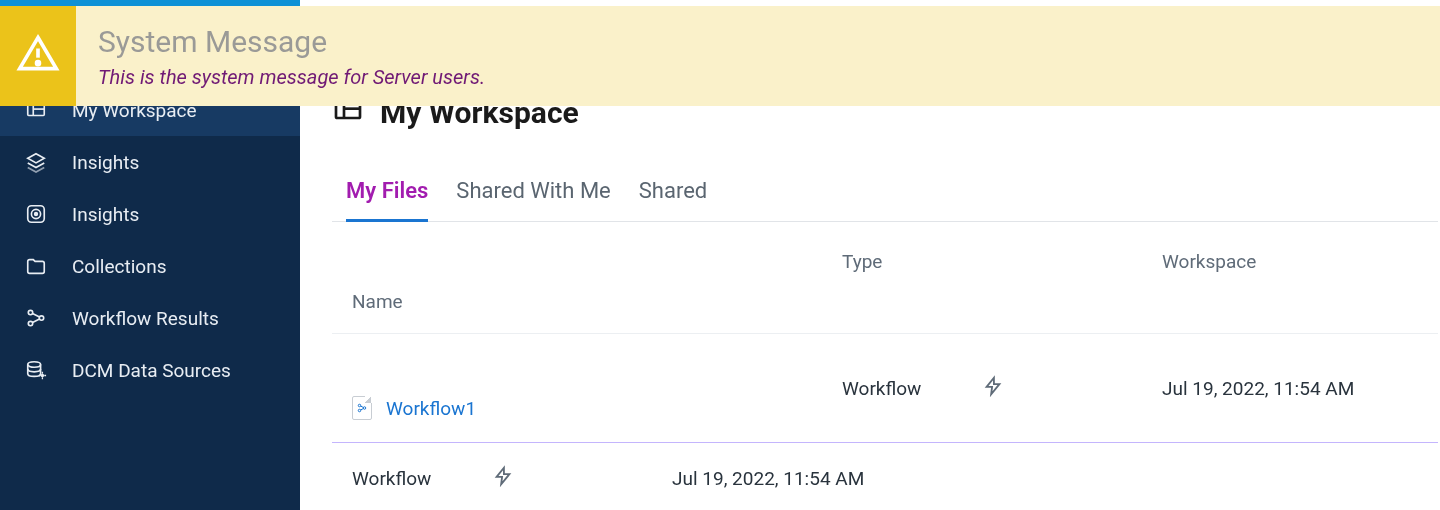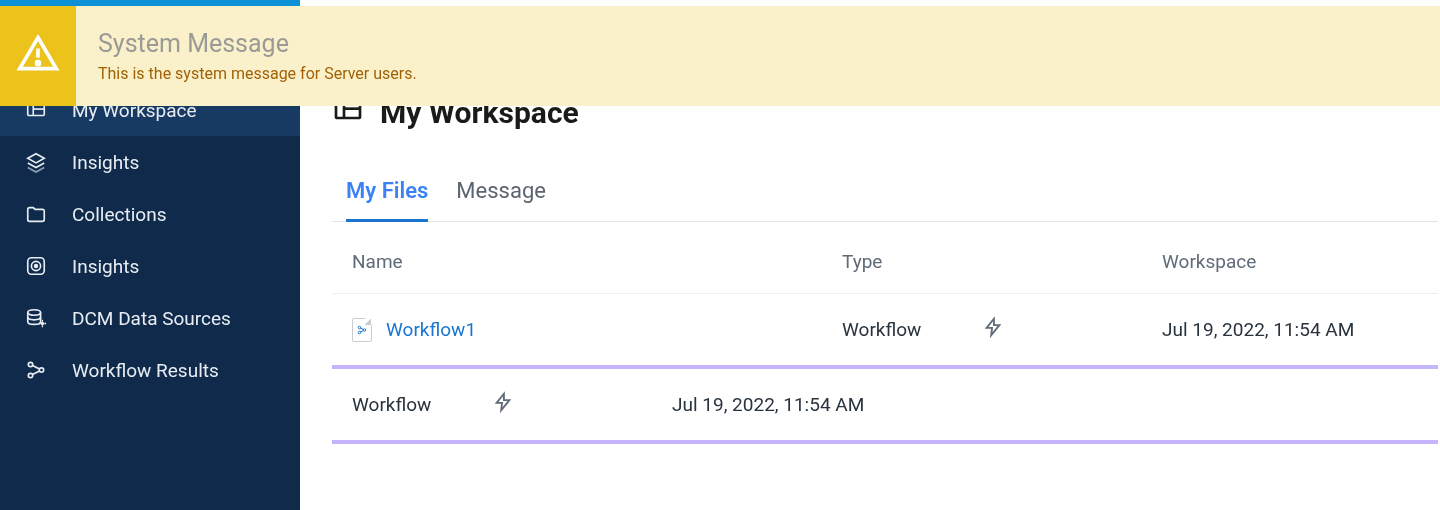--- a/index.html
+++ b/index.html
@@ -47,29 +47,30 @@
       width: 44px;
       height: 44px;
     }
     .banner-text {
       padding: 16px 22px;
       display: flex;
       flex-direction: column;
       justify-content: center;
     }
     .banner-title {
-      font-size: 25px;
+      font-size: 30px;
       color: #9a9a97;
       font-weight: 400;
       margin-bottom: 6px;
     }
     .banner-message {
-      font-size: 16px;
-      color: #a16207;
+      font-size: 20px;
+      color: #701a75;
       font-weight: 400;
+      font-style: italic;
     }
     .layout {
       display: flex;
       height: 100%;
       border-radius: 13px;
     }
     .sidebar {
       width: 300px;
       background: #0f2a4a;
       color: #fff;
@@ -130,43 +131,43 @@
     }
     .tab {
       font-size: 22px;
       color: #5a6570;
       padding: 0 0 16px 0;
       cursor: pointer;
       border-bottom: 3px solid transparent;
       margin-bottom: -1px;
     }
     .tab.active {
-      color: #3b82f6;
+      color: #a21caf;
       font-weight: 600;
       border-bottom-color: #1a75d1;
     }
     .table {
       width: 100%;
     }
     .table-header {
       display: flex;
       padding: 28px 20px 20px 20px;
       color: #5f6b78;
       font-size: 19px;
       border-bottom: 1px solid #eceff2;
     }
-    .col-name { width: 490px; }
+    .col-name { width: 490px; margin-top: 40px; }
     .col-type { width: 140px; }
     .col-action { width: 180px; }
     .col-uploaded { flex: 1; }
     .table-row {
       display: flex;
       align-items: center;
       padding: 22px 20px;
-      border-bottom: 4px solid #c4b5fd;
+      border-bottom: 1px solid #c4b5fd;
       font-size: 19px;
       color: #29333d;
     }
     .file-cell {
       display: flex;
       align-items: center;
       gap: 14px;
     }
     .file-icon {
       width: 20px;
@@ -246,81 +247,82 @@
           <polyline points="3,13 12,18 21,13"></polyline>
           <polyline points="3,18 12,23 21,18" opacity="0.6"></polyline>
         </svg>
       </span>
       <span>Insights</span>
     </div>
 
     <div class="sidebar-item">
       <span class="icon">
         <svg viewBox="0 0 24 24" fill="none" stroke="currentColor" stroke-width="1.8">
-          <path d="M3 7 L3 18 Q3 20 5 20 L19 20 Q21 20 21 18 L21 9 Q21 7 19 7 L11 7 L9 5 L5 5 Q3 5 3 7 Z"></path>
-        </svg>
-      </span>
-      <span>Collections</span>
-    </div>
-
-    <div class="sidebar-item">
-      <span class="icon">
-        <svg viewBox="0 0 24 24" fill="none" stroke="currentColor" stroke-width="1.8">
           <rect x="3" y="3" width="18" height="18" rx="4"></rect>
           <circle cx="12" cy="12" r="5"></circle>
           <circle cx="12" cy="12" r="1.5" fill="currentColor"></circle>
         </svg>
       </span>
       <span>Insights</span>
+    </div>
+
+    <div class="sidebar-item">
+      <span class="icon">
+        <svg viewBox="0 0 24 24" fill="none" stroke="currentColor" stroke-width="1.8">
+          <path d="M3 7 L3 18 Q3 20 5 20 L19 20 Q21 20 21 18 L21 9 Q21 7 19 7 L11 7 L9 5 L5 5 Q3 5 3 7 Z"></path>
+        </svg>
+      </span>
+      <span>Collections</span>
+    </div>
+
+    <div class="sidebar-item">
+      <span class="icon">
+        <svg viewBox="0 0 24 24" fill="none" stroke="currentColor" stroke-width="1.8">
+          <circle cx="6" cy="6" r="2.4"></circle>
+          <circle cx="6" cy="18" r="2.4"></circle>
+          <circle cx="18" cy="12" r="2.4"></circle>
+          <path d="M8.2 7 L15.8 11"></path>
+          <path d="M8.2 17 L15.8 13"></path>
+        </svg>
+      </span>
+      <span>Workflow Results</span>
     </div>
 
     <div class="sidebar-item">
       <span class="icon">
         <svg viewBox="0 0 24 24" fill="none" stroke="currentColor" stroke-width="1.8">
           <ellipse cx="10" cy="6" rx="7" ry="3"></ellipse>
           <path d="M3 6 L3 16 Q3 19 10 19 Q17 19 17 16 L17 6"></path>
           <path d="M3 11 Q3 14 10 14 Q17 14 17 11"></path>
           <circle cx="19" cy="18" r="1" fill="currentColor"></circle>
           <path d="M19 14 L19 16 M19 20 L19 22 M15 18 L17 18 M21 18 L23 18" stroke-width="1.4"></path>
         </svg>
       </span>
       <span>DCM Data Sources</span>
-    </div>
-
-    <div class="sidebar-item">
-      <span class="icon">
-        <svg viewBox="0 0 24 24" fill="none" stroke="currentColor" stroke-width="1.8">
-          <circle cx="6" cy="6" r="2.4"></circle>
-          <circle cx="6" cy="18" r="2.4"></circle>
-          <circle cx="18" cy="12" r="2.4"></circle>
-          <path d="M8.2 7 L15.8 11"></path>
-          <path d="M8.2 17 L15.8 13"></path>
-        </svg>
-      </span>
-      <span>Workflow Results</span>
     </div>
 
 
   </nav>
 
   <main class="main">
     <div class="page-header">
       <span class="page-header-icon">
         <svg viewBox="0 0 24 24" fill="none" stroke="#1a1a1a" stroke-width="2">
           <rect x="3" y="4" width="18" height="14" rx="1"></rect>
           <line x1="9" y1="4" x2="9" y2="18"></line>
           <line x1="9" y1="11" x2="21" y2="11"></line>
         </svg>
       </span>
       <h1 class="page-title">My Workspace</h1>
     </div>
 
     <div class="tabs">
       <div class="tab active">My Files</div>
-      <div class="tab">Message</div>
+      <div class="tab">Shared With Me</div>
+      <div class="tab">Shared</div>
     </div>
 
     <div class="table">
       <div class="table-header">
         <div class="col-name">Name</div>
         <div class="col-type">Type</div>
         <div class="col-action"></div>
         <div class="col-uploaded">Workspace</div>
       </div>
 

